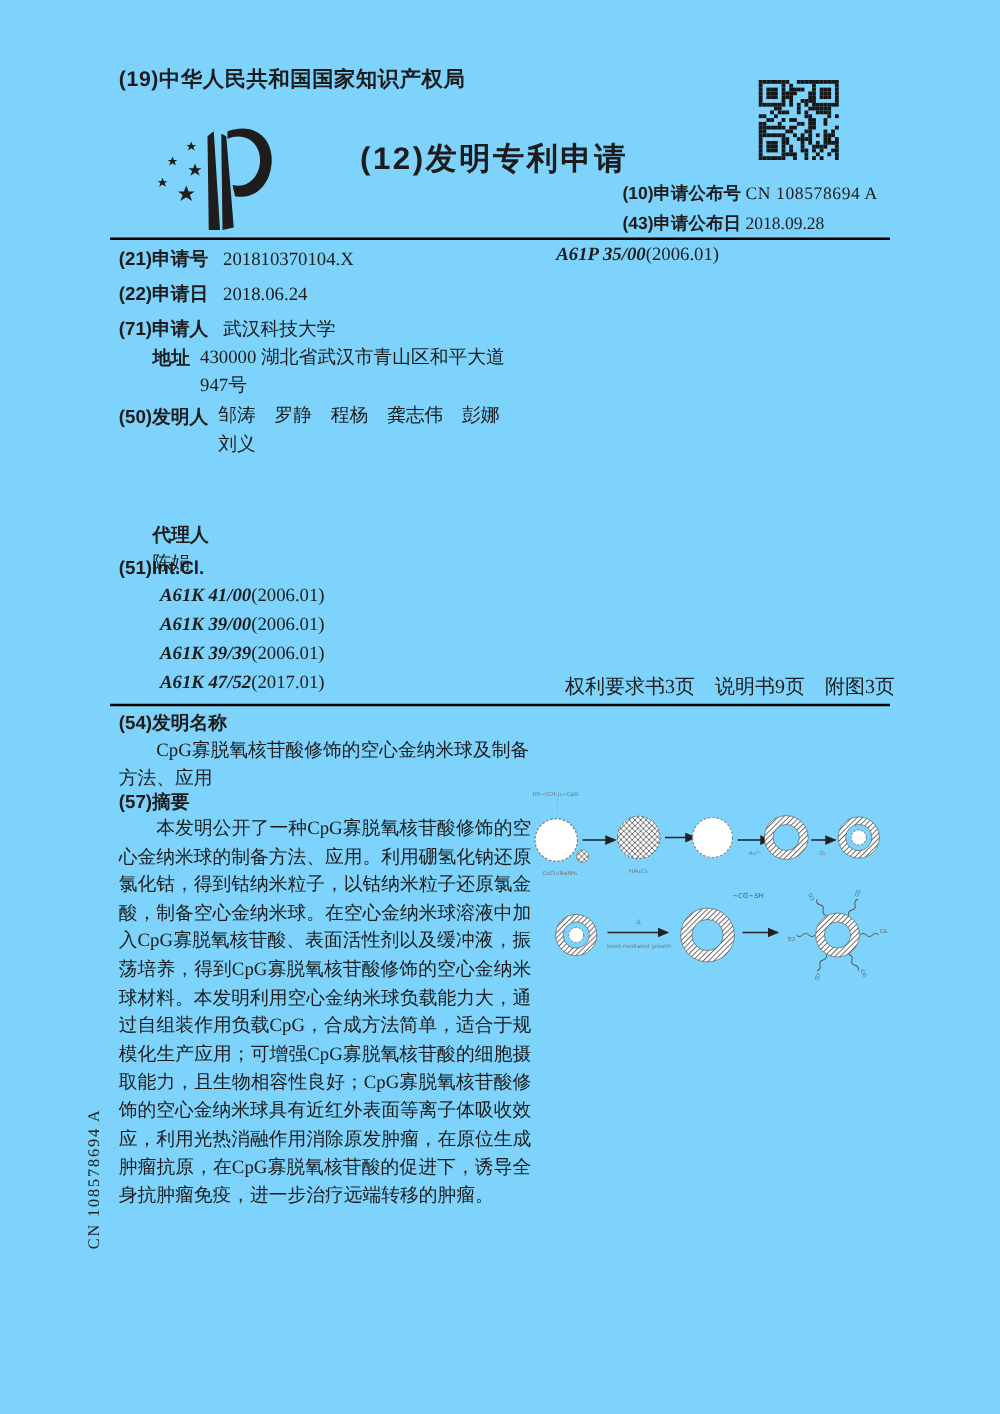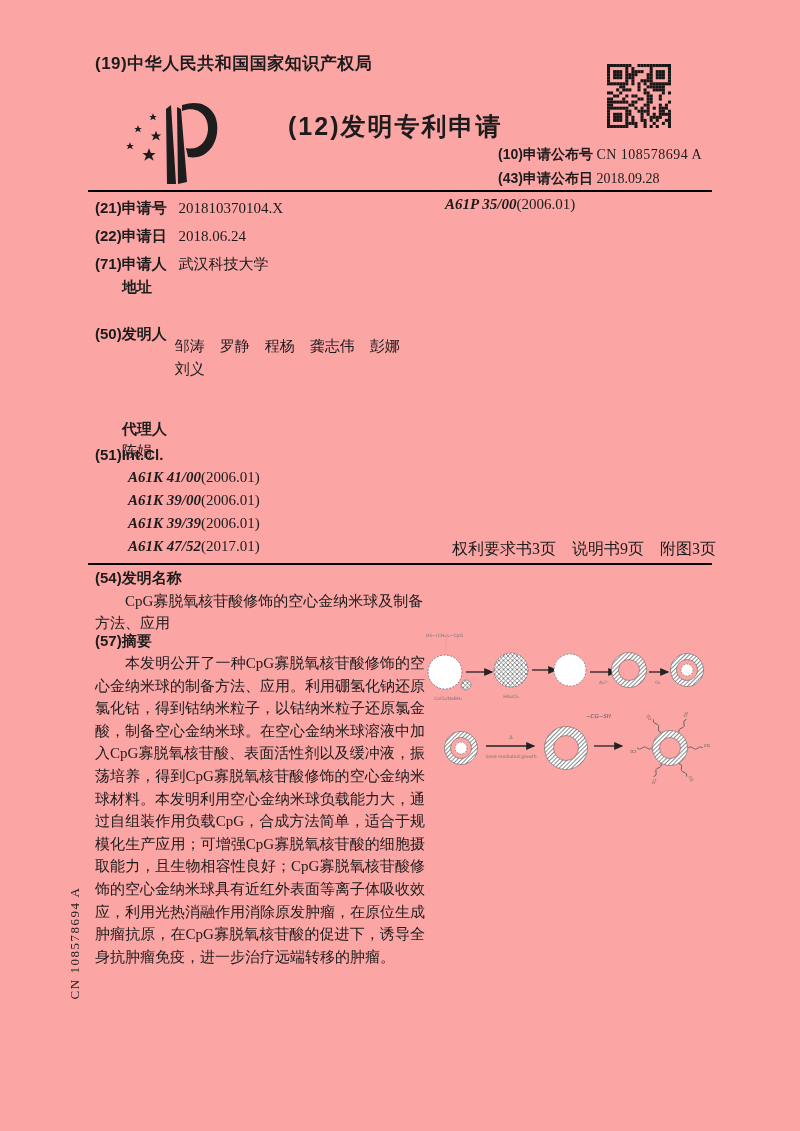--- a/index.html
+++ b/index.html
@@ -1,16 +1,16 @@
 <!DOCTYPE html>
 <html><head>
 <meta charset="utf-8">
 <style>
   html,body{margin:0;padding:0;background:#e8e8e8;}
-  #page{position:relative;width:800px;height:1131px;background:#fca5a5;color:#1c1c1c;
+  #page{position:relative;width:800px;height:1131px;background:#7dd3fc;color:#1c1c1c;
         font-family:"Liberation Serif","DejaVu Serif",serif;overflow:hidden;margin:0 auto;}
   .abs{position:absolute;}
   .b{font-weight:700;font-family:"Liberation Sans","DejaVu Sans",sans-serif;}
   .it{font-style:italic;font-weight:700;}
   .ver{font-style:normal;font-weight:400;}
   .rule{position:absolute;left:88px;width:624px;height:2px;background:#000;}
   .row{position:absolute;left:95px;font-size:15px;line-height:23px;}
   .flexrow{display:flex;align-items:flex-start;}
   .lbl{white-space:nowrap;margin-right:8px;}
   .val{}
@@ -310,25 +310,26 @@
     <span class="b lbl">(22)申请日</span>
     <span>2018.06.24</span>
   </div>
 
   <div class="row" style="top:252px;">
     <span class="b lbl">(71)申请人</span>
     <span>武汉科技大学</span>
   </div>
   <div class="row flexrow" style="top:275px;left:122px;">
     <span class="b lbl">地址</span>
+    <span class="val" style="width:252px;">430000 湖北省武汉市青山区和平大道947号</span>
   </div>
 
   <div class="row flexrow" style="top:322px;">
     <span class="b lbl">(50)发明人</span>
-    <span class="val" style="width:250px;margin-top:13px;">
+    <span class="val" style="width:250px;">
       <span style="display:block;">邹涛　罗静　程杨　龚志伟　彭娜</span>
       <span style="display:block;">刘义</span>
     </span>
   </div>
 
   <div class="row flexrow" style="top:417px;left:122px;flex-direction:column;">
     <span class="b lbl">代理人</span>
     <span>陈娟</span>
   </div>
 

